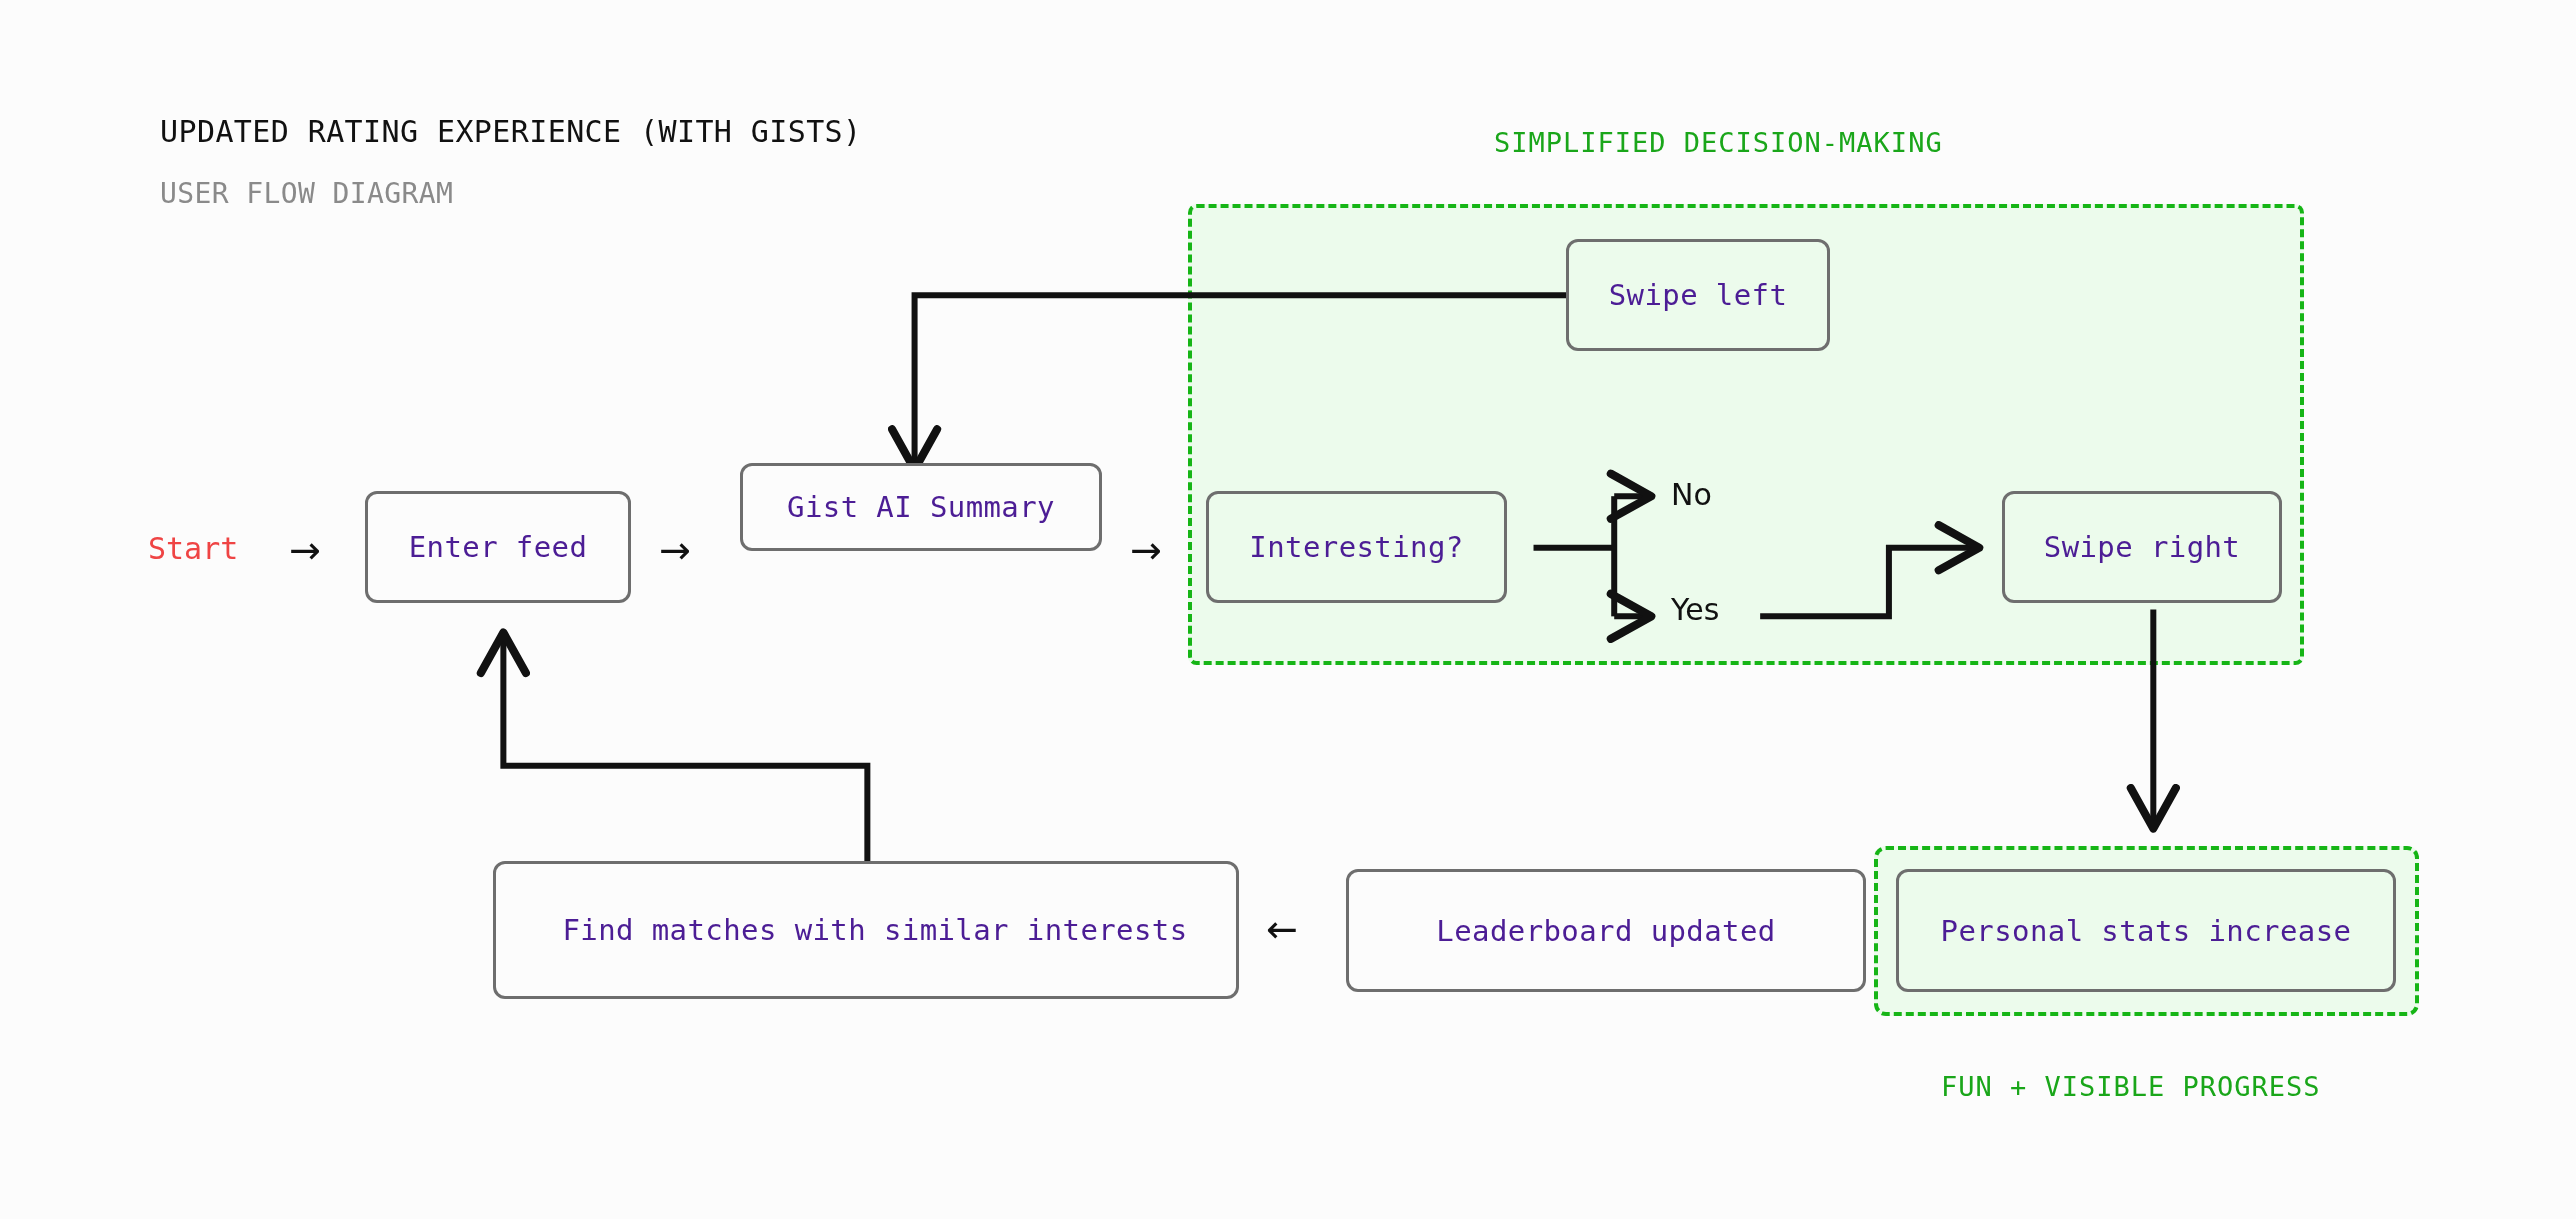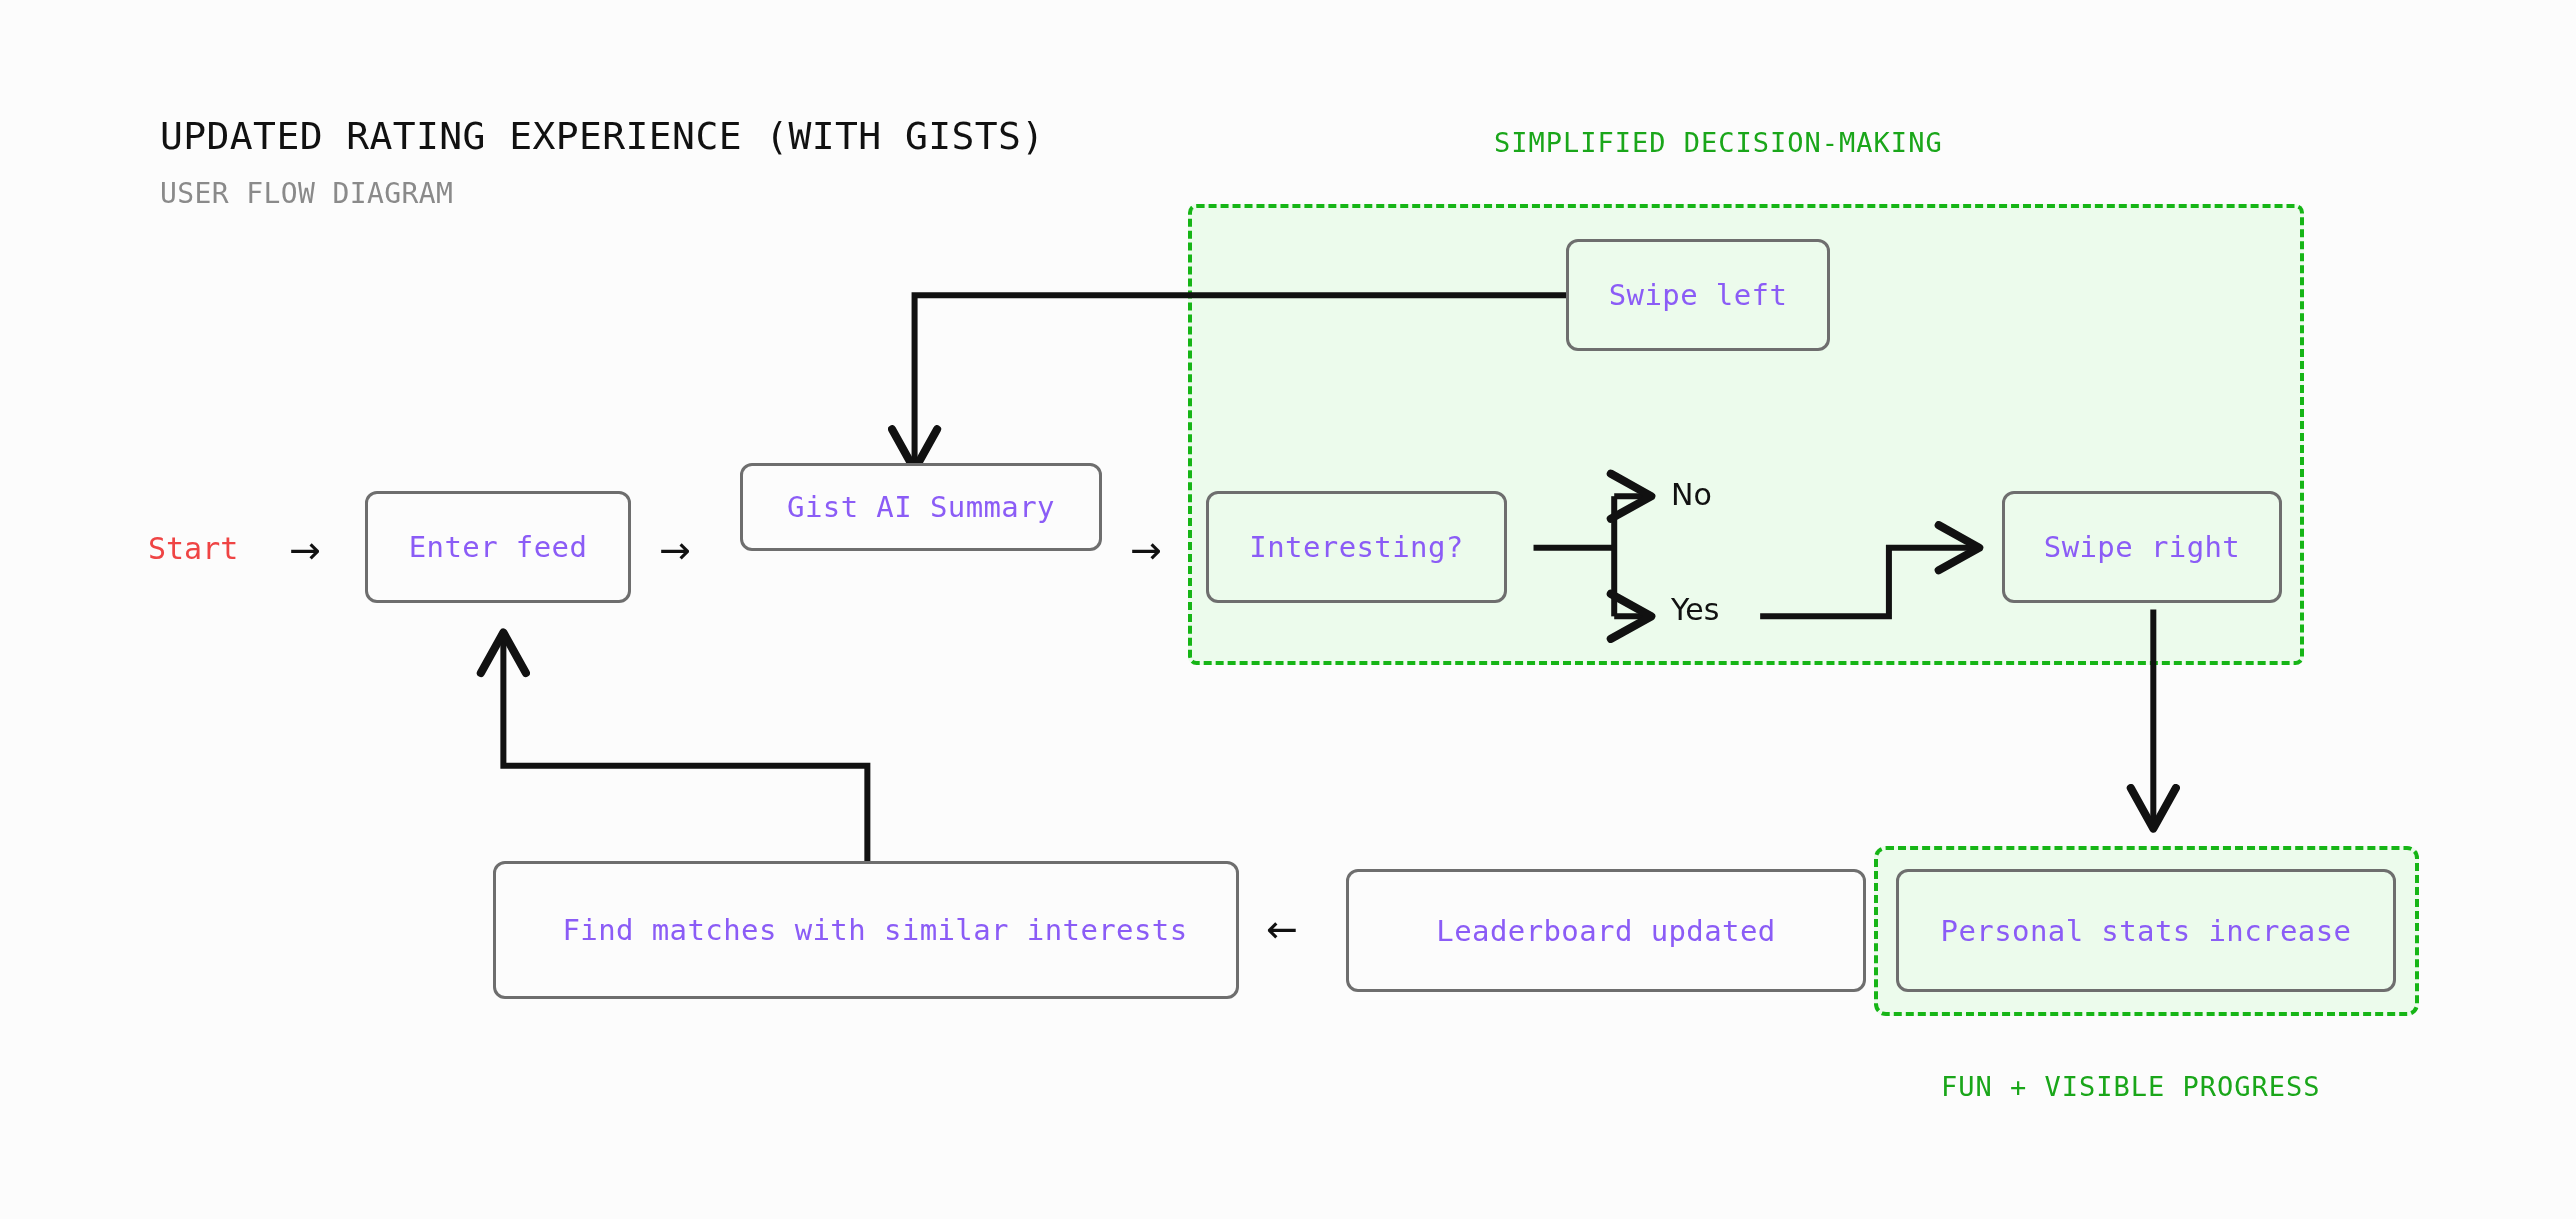--- a/index.html
+++ b/index.html
@@ -21,21 +21,21 @@
     width: 2576px;
     height: 1219px;
     pointer-events: none;
   }
 
   
   .title {
     position: absolute;
     left: 160px;
     top: 114px;
-    font-size: 38px;
+    font-size: 30px;
     letter-spacing: 0.4px;
     color: #111111;
     white-space: nowrap;
   }
   .subtitle {
     position: absolute;
     left: 160px;
     top: 177px;
     font-size: 28px;
     letter-spacing: 0.4px;
@@ -77,21 +77,21 @@
   
   .node {
     position: absolute;
     box-sizing: border-box;
     border: 3.4px solid #6e6e6e;
     border-radius: 12px;
     background: transparent;
     display: flex;
     align-items: center;
     justify-content: center;
-    color: #8b5cf6;
+    color: #4c1d95;
     font-size: 29px;
     letter-spacing: 0.4px;
     white-space: nowrap;
   }
   .node.opaque { background: #fcfcfc; }
 
   #node-enter-feed        { left: 365px;  top: 491px;  width: 266px; height: 112px; }
   #node-gist              { left: 740px;  top: 463px;  width: 362px; height: 88px; }
   #node-interesting       { left: 1206px; top: 491px;  width: 301px; height: 112px; }
   #node-swipe-left        { left: 1566px; top: 239px;  width: 264px; height: 112px; }

